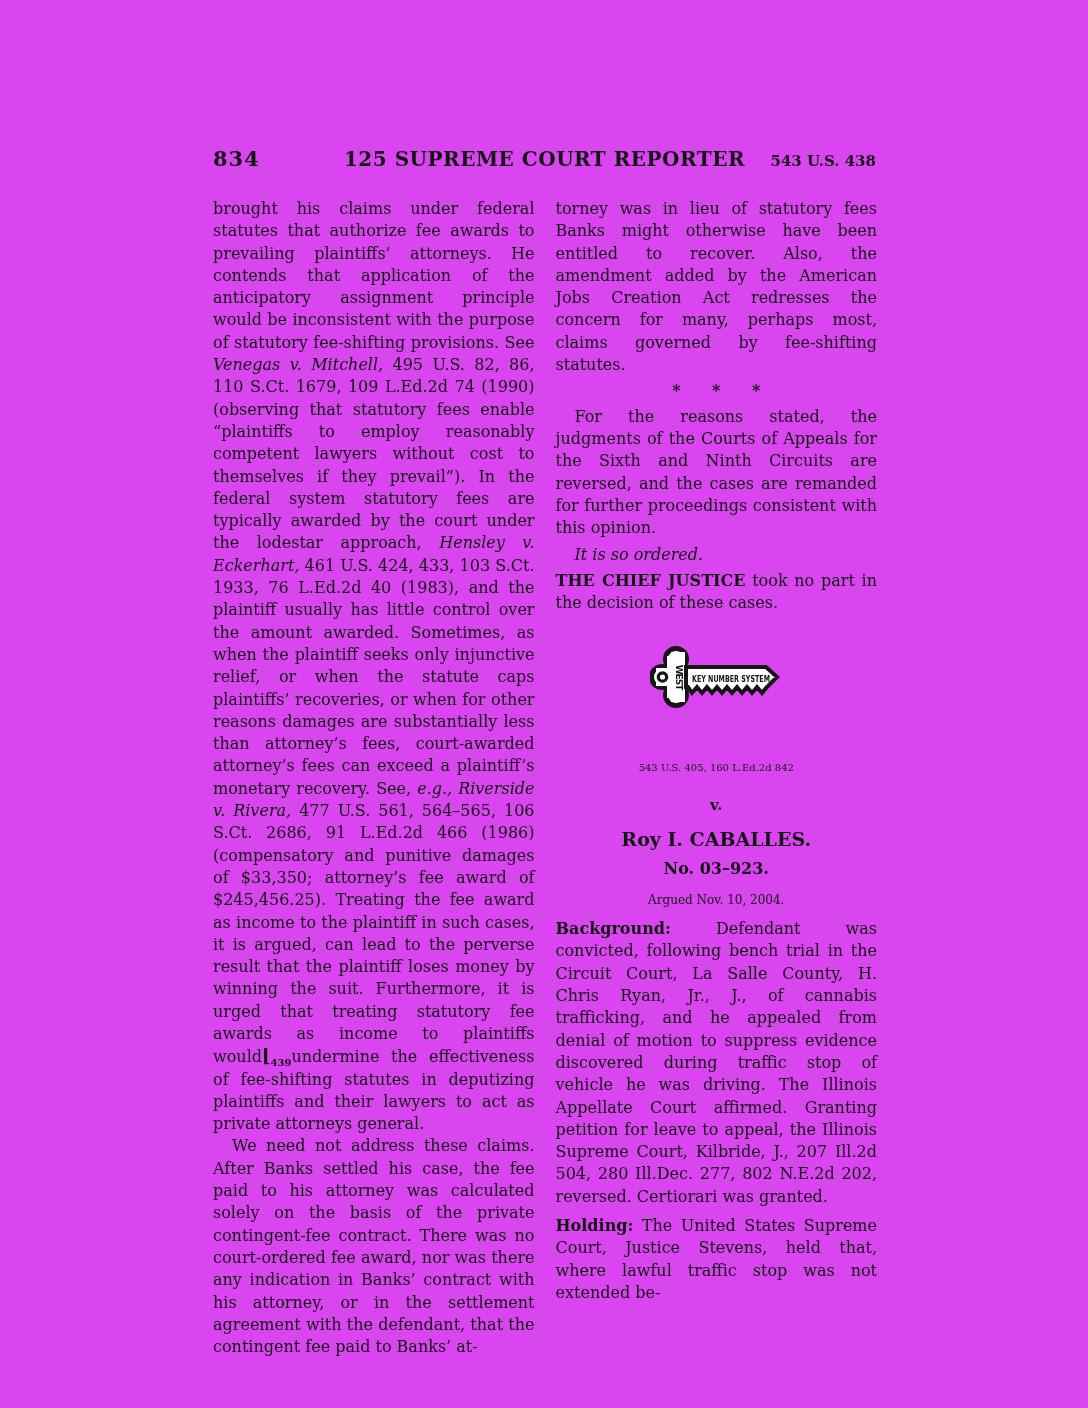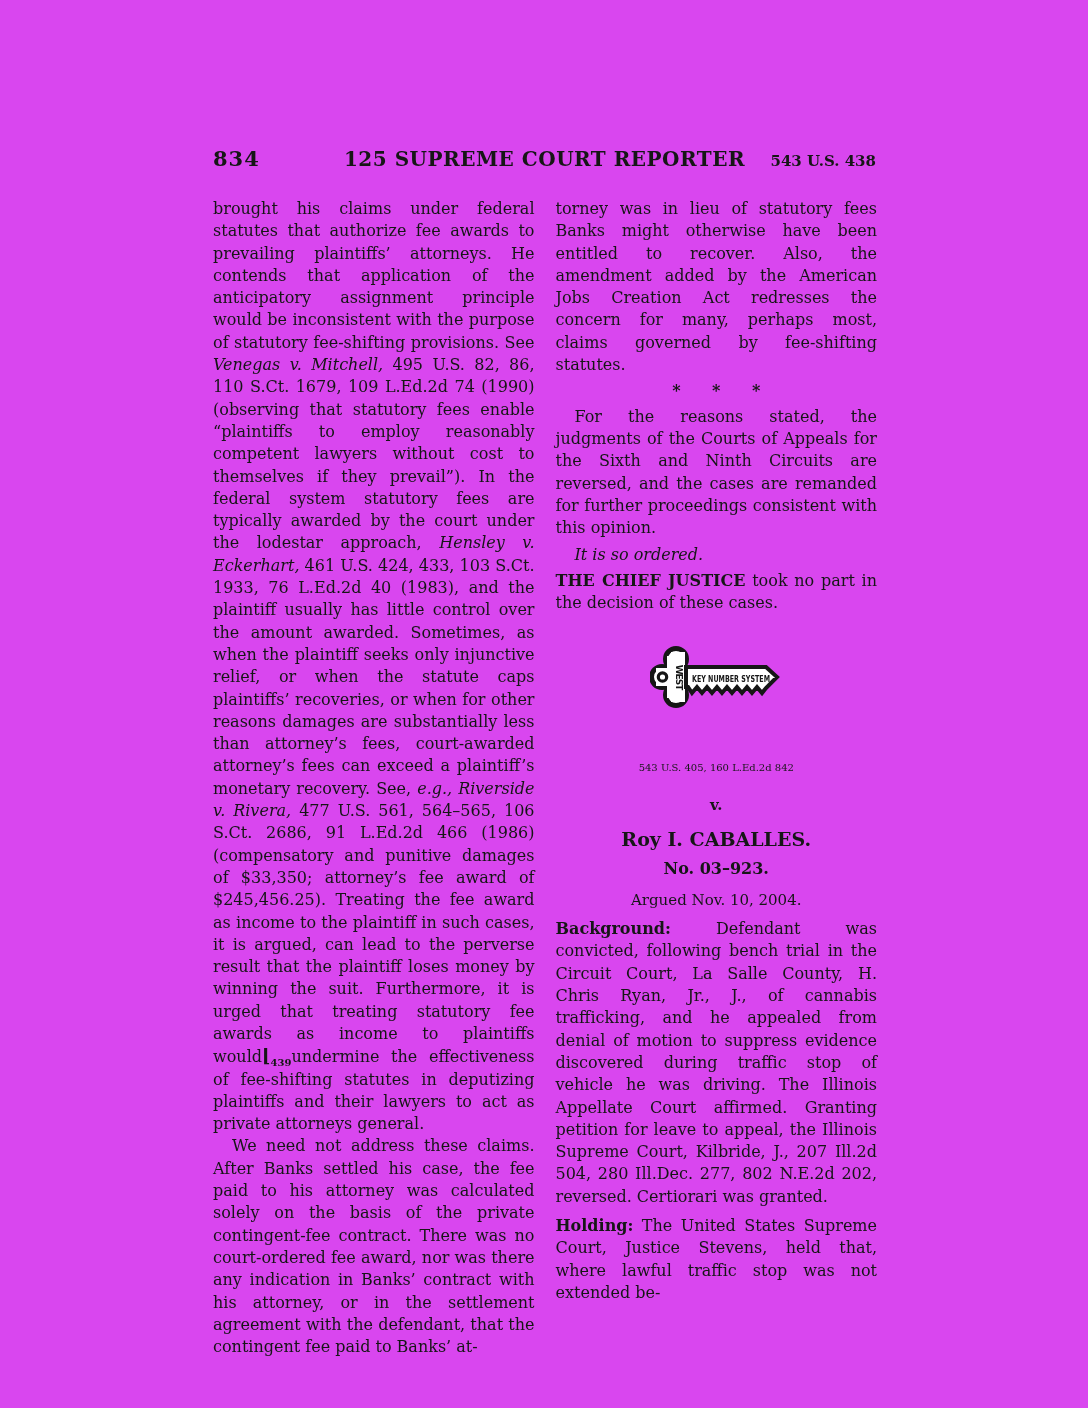--- a/index.html
+++ b/index.html
@@ -34,21 +34,21 @@
     font-weight:bold; word-spacing:26px;
     margin:4px 0 3px 0; letter-spacing:0;
   }
   .blk.ordered { margin-top:5px; margin-bottom:3px; }
   .blk.center { text-align:center; text-indent:0; }
   .blk.citation { margin-top:0; font-size:10px; }
   .blk.party    { margin-top:13px; font-size:16.5px; }
   .blk.vs       { margin-top:15px; font-size:15px; }
   .blk.party2   { margin-top:12px; font-size:19px; }
   .blk.docket   { margin-top:7px;  font-size:16px; }
-  .blk.dateline { margin-top:9px;  font-size:15px; }
+  .blk.dateline { margin-top:9px;  font-size:12px; }
   .blk.syllabus { margin-top:7px; }
   .seg-b  { font-weight:bold; }
   .seg-i  { font-style:italic; }
   .pgmark { font-weight:bold; white-space:nowrap; }
   .pgmark .bracket { font-size:18px; }
   .pgmark sub { font-size:10px; font-weight:bold; line-height:0; }
   
   .keylogo-wrap { text-align:center; margin:30px 0 38px 0; text-indent:0; }
   .keylogo { display:inline-block; }
 </style>

